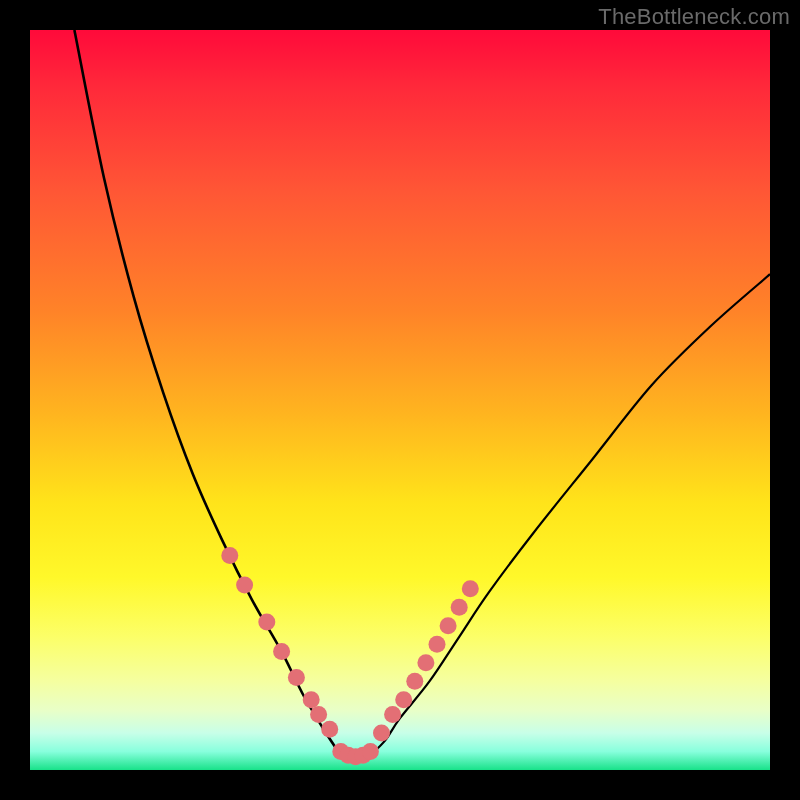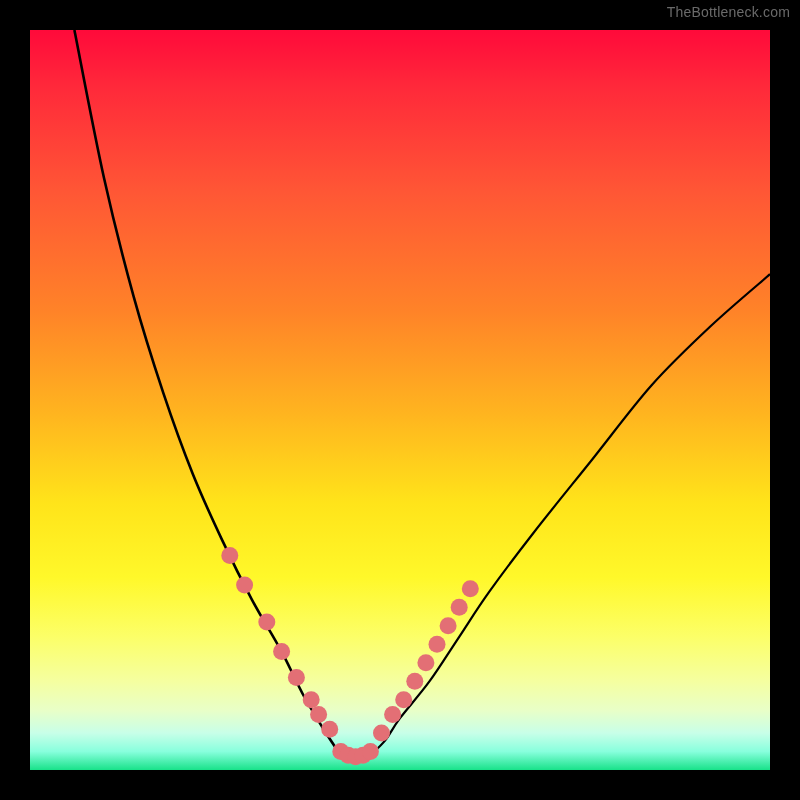--- a/index.html
+++ b/index.html
@@ -36,21 +36,21 @@
       #c8ffe8 95%,
       #88ffdd 97.5%,
       #18e28a 100%
     );
   }
   .watermark {
     position: absolute;
     top: 4px;
     right: 10px;
     font-family: Arial, Helvetica, sans-serif;
-    font-size: 14px;
+    font-size: 22px;
     color: #6a6a6a;
     letter-spacing: 0.2px;
     user-select: none;
   }
   svg.curve {
     position: absolute;
     left: 0;
     top: 0;
     width: 740px;
     height: 740px;

